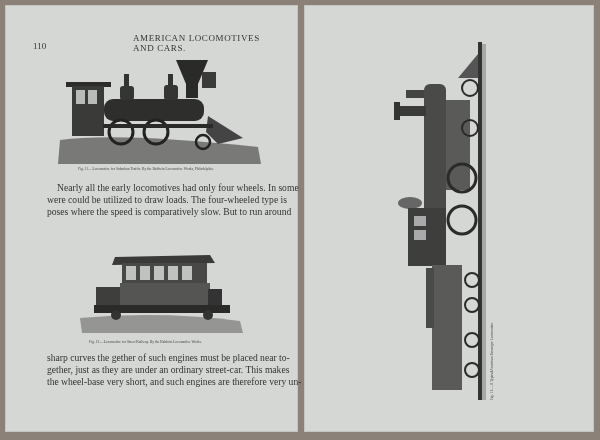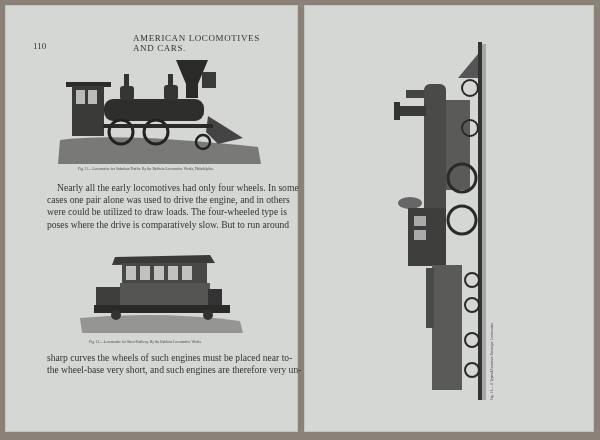--- a/index.html
+++ b/index.html
@@ -44,23 +44,22 @@
   <path d="M150 64 L185 86 L160 92 L148 80 Z" fill="#444"></path>
   <circle cx="63" cy="80" r="12" fill="none" stroke="#222" stroke-width="3"></circle>
   <circle cx="98" cy="80" r="12" fill="none" stroke="#222" stroke-width="3"></circle>
   <circle cx="145" cy="90" r="7" fill="none" stroke="#222" stroke-width="2.5"></circle>
   <rect x="45" y="72" width="110" height="4" fill="#2a2a28"></rect>
 </svg>
 <div class="caption" style="left:78px;top:167px">Fig. 11.—Locomotive for Suburban Traffic. By the Baldwin Locomotive Works, Philadelphia.</div>
 
 <div class="para" style="top:182px">
   <span style="text-indent:10px">Nearly all the early locomotives had only four wheels.   In some</span>
-  <span>cases one pair alone was used to drive the engine, and in others</span>
   <span>were could be utilized to draw loads.   The four-wheeled type is</span>
-  <span>poses where the drive is comparatively slow.   But to run around</span>
+  <span>poses where the speed is comparatively slow.   But to run around</span>
 </div>
 
 <svg class="fig" style="left:80px;top:243px" width="165" height="90" viewBox="0 0 165 90">
   <path d="M0 75 Q80 68 160 78 L163 90 L2 90 Z" fill="#6a6a68" opacity="0.6"></path>
   <path d="M35 14 L130 12 L135 20 L32 22 Z" fill="#3a3a38"></path>
   <rect x="42" y="20" width="85" height="20" fill="#484846"></rect>
   <rect x="46" y="23" width="10" height="14" fill="#c0c2bf"></rect>
   <rect x="60" y="23" width="10" height="14" fill="#c0c2bf"></rect>
   <rect x="74" y="23" width="10" height="14" fill="#c0c2bf"></rect>
   <rect x="88" y="23" width="10" height="14" fill="#c0c2bf"></rect>
@@ -68,21 +67,22 @@
   <rect x="40" y="40" width="90" height="24" fill="#555553"></rect>
   <rect x="16" y="44" width="24" height="18" fill="#3e3e3c"></rect>
   <rect x="128" y="46" width="14" height="20" fill="#333"></rect>
   <rect x="14" y="62" width="136" height="8" fill="#2a2a28"></rect>
   <circle cx="36" cy="72" r="5" fill="#333"></circle>
   <circle cx="128" cy="72" r="5" fill="#333"></circle>
 </svg>
 <div class="caption" style="left:89px;top:340px">Fig. 12.—Locomotive for Street Railway. By the Baldwin Locomotive Works.</div>
 
 <div class="para" style="top:352px">
-  <span>sharp curves the wheels of such engines must be placed near to-</span>
+  <span>sharp curves the gether of such engines must be placed near to-</span>
+  <span>gether, just as they are under an ordinary street-car.   This makes</span>
   <span>the wheel-base very short, and such engines are therefore very un-</span>
 </div>
 
 <svg class="fig" style="left:392px;top:40px" width="100" height="362" viewBox="0 0 100 362">
   <rect x="86" y="2" width="4" height="358" fill="#333"></rect>
   <rect x="90" y="4" width="4" height="356" fill="#777" opacity="0.5"></rect>
   <path d="M86 14 L66 38 L86 38 Z" fill="#555"></path>
   <rect x="32" y="44" width="22" height="150" rx="6" fill="#4a4a48"></rect>
   <rect x="4" y="66" width="30" height="10" fill="#3a3a38"></rect>
   <rect x="2" y="62" width="6" height="18" fill="#333"></rect>

